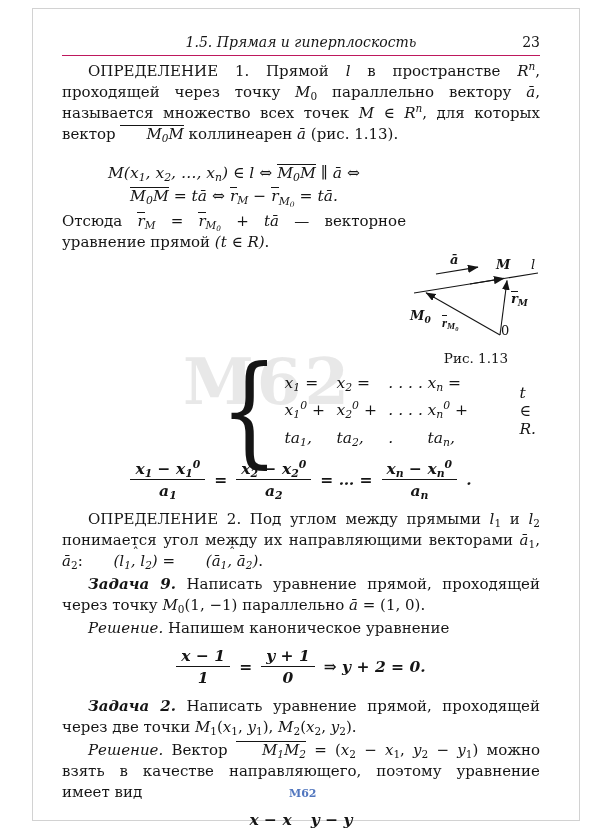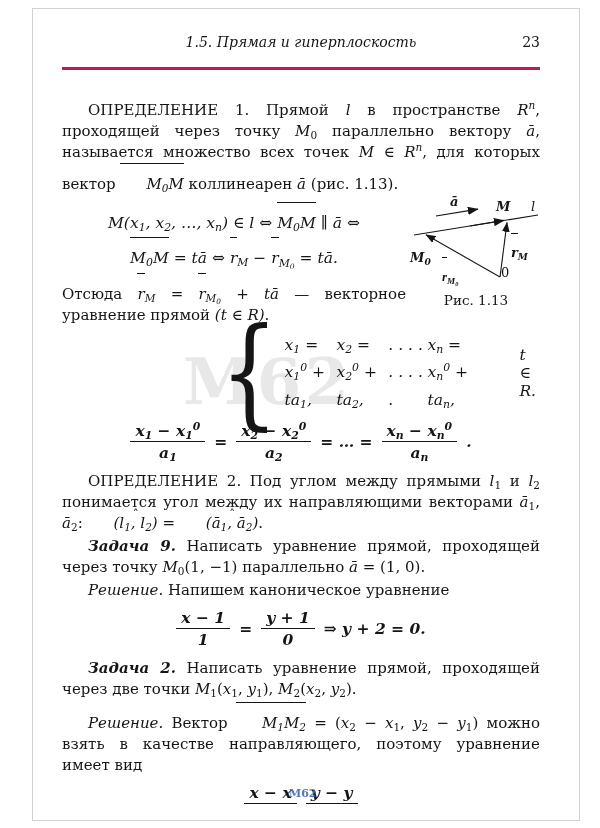--- a/index.html
+++ b/index.html
@@ -1,34 +1,34 @@
 <!DOCTYPE html>
 <html><head>
 <meta charset="utf-8">
 <style>
   html,body{margin:0;padding:0;width:600px;height:828px;background:#fff;}
   body{font-family:"DejaVu Serif","Liberation Serif",serif;color:#151515;position:relative;overflow:hidden;}
   .scan-frame{position:absolute;left:32px;top:8px;right:20px;bottom:7px;border:1px solid #d2d2d2;pointer-events:none;z-index:0;}
   .watermark{position:absolute;left:183px;top:344px;font-size:64px;font-weight:bold;color:#9a9a9a;opacity:.22;letter-spacing:3px;z-index:1;}
   .publisher-mark{position:absolute;left:289px;top:787px;font-size:11px;font-weight:bold;color:#3f68b8;opacity:.9;z-index:3;}
   .content{position:absolute;left:62px;top:34px;width:478px;z-index:2;}
-  .header{position:relative;border-bottom:3px solid #be185d;padding-bottom:17px;margin-bottom:30px;}
+  .header{position:relative;border-bottom:1px solid #be185d;padding-bottom:5px;margin-bottom:5px;}
   .header-title{text-align:center;font-style:italic;font-size:14px;}
   .page-number{position:absolute;right:0;top:0;font-size:14px;}
   .para{margin:0 0 2px 0;text-align:justify;font-size:15px;line-height:1.40;text-indent:26px;}
   .noindent{text-indent:0;}
   .math{font-style:italic;}
   .math-line{text-align:center;font-size:15.5px;margin:5px 0;}
   sub,sup{font-size:.7em;line-height:0;}
   sub{vertical-align:-.3em;}
   sup{vertical-align:.55em;}
-  .ov{display:inline-block;border-top:1px solid currentColor;line-height:1.12;padding-top:12px;}
+  .ov{display:inline-block;border-top:1px solid currentColor;line-height:1.12;padding-top:0;}
   .hat{display:inline-block;position:relative;}
   .hat::before{content:"\02C6";position:absolute;top:-.62em;left:50%;transform:translateX(-50%);font-size:.85em;font-style:normal;}
-  .row{display:flex;margin-top:2px;}
+  .row{display:flex;margin-top:14px;flex-direction:column;}
   .col-left{width:344px;margin-right:6px;}
   .col-right{width:128px;margin-left:auto;margin-top:6px;}
   .figure{position:relative;width:128px;height:80px;}
   .figure svg{position:absolute;left:0;top:0;}
   .fig-label{position:absolute;font-size:13px;font-style:italic;font-weight:bold;white-space:nowrap;}
   .fig-label.plain{font-weight:normal;font-style:normal;}
   .fig-label.thin{font-weight:normal;}
   .figure-caption{margin-top:9px;text-align:center;font-size:13.5px;}
   .system{display:flex;align-items:center;margin:4px 0 4px 158px;font-size:15.5px;}
   .brace{display:inline-block;font-size:92px;line-height:.8;transform:scaleY(1.3);margin-right:6px;font-weight:normal;}

